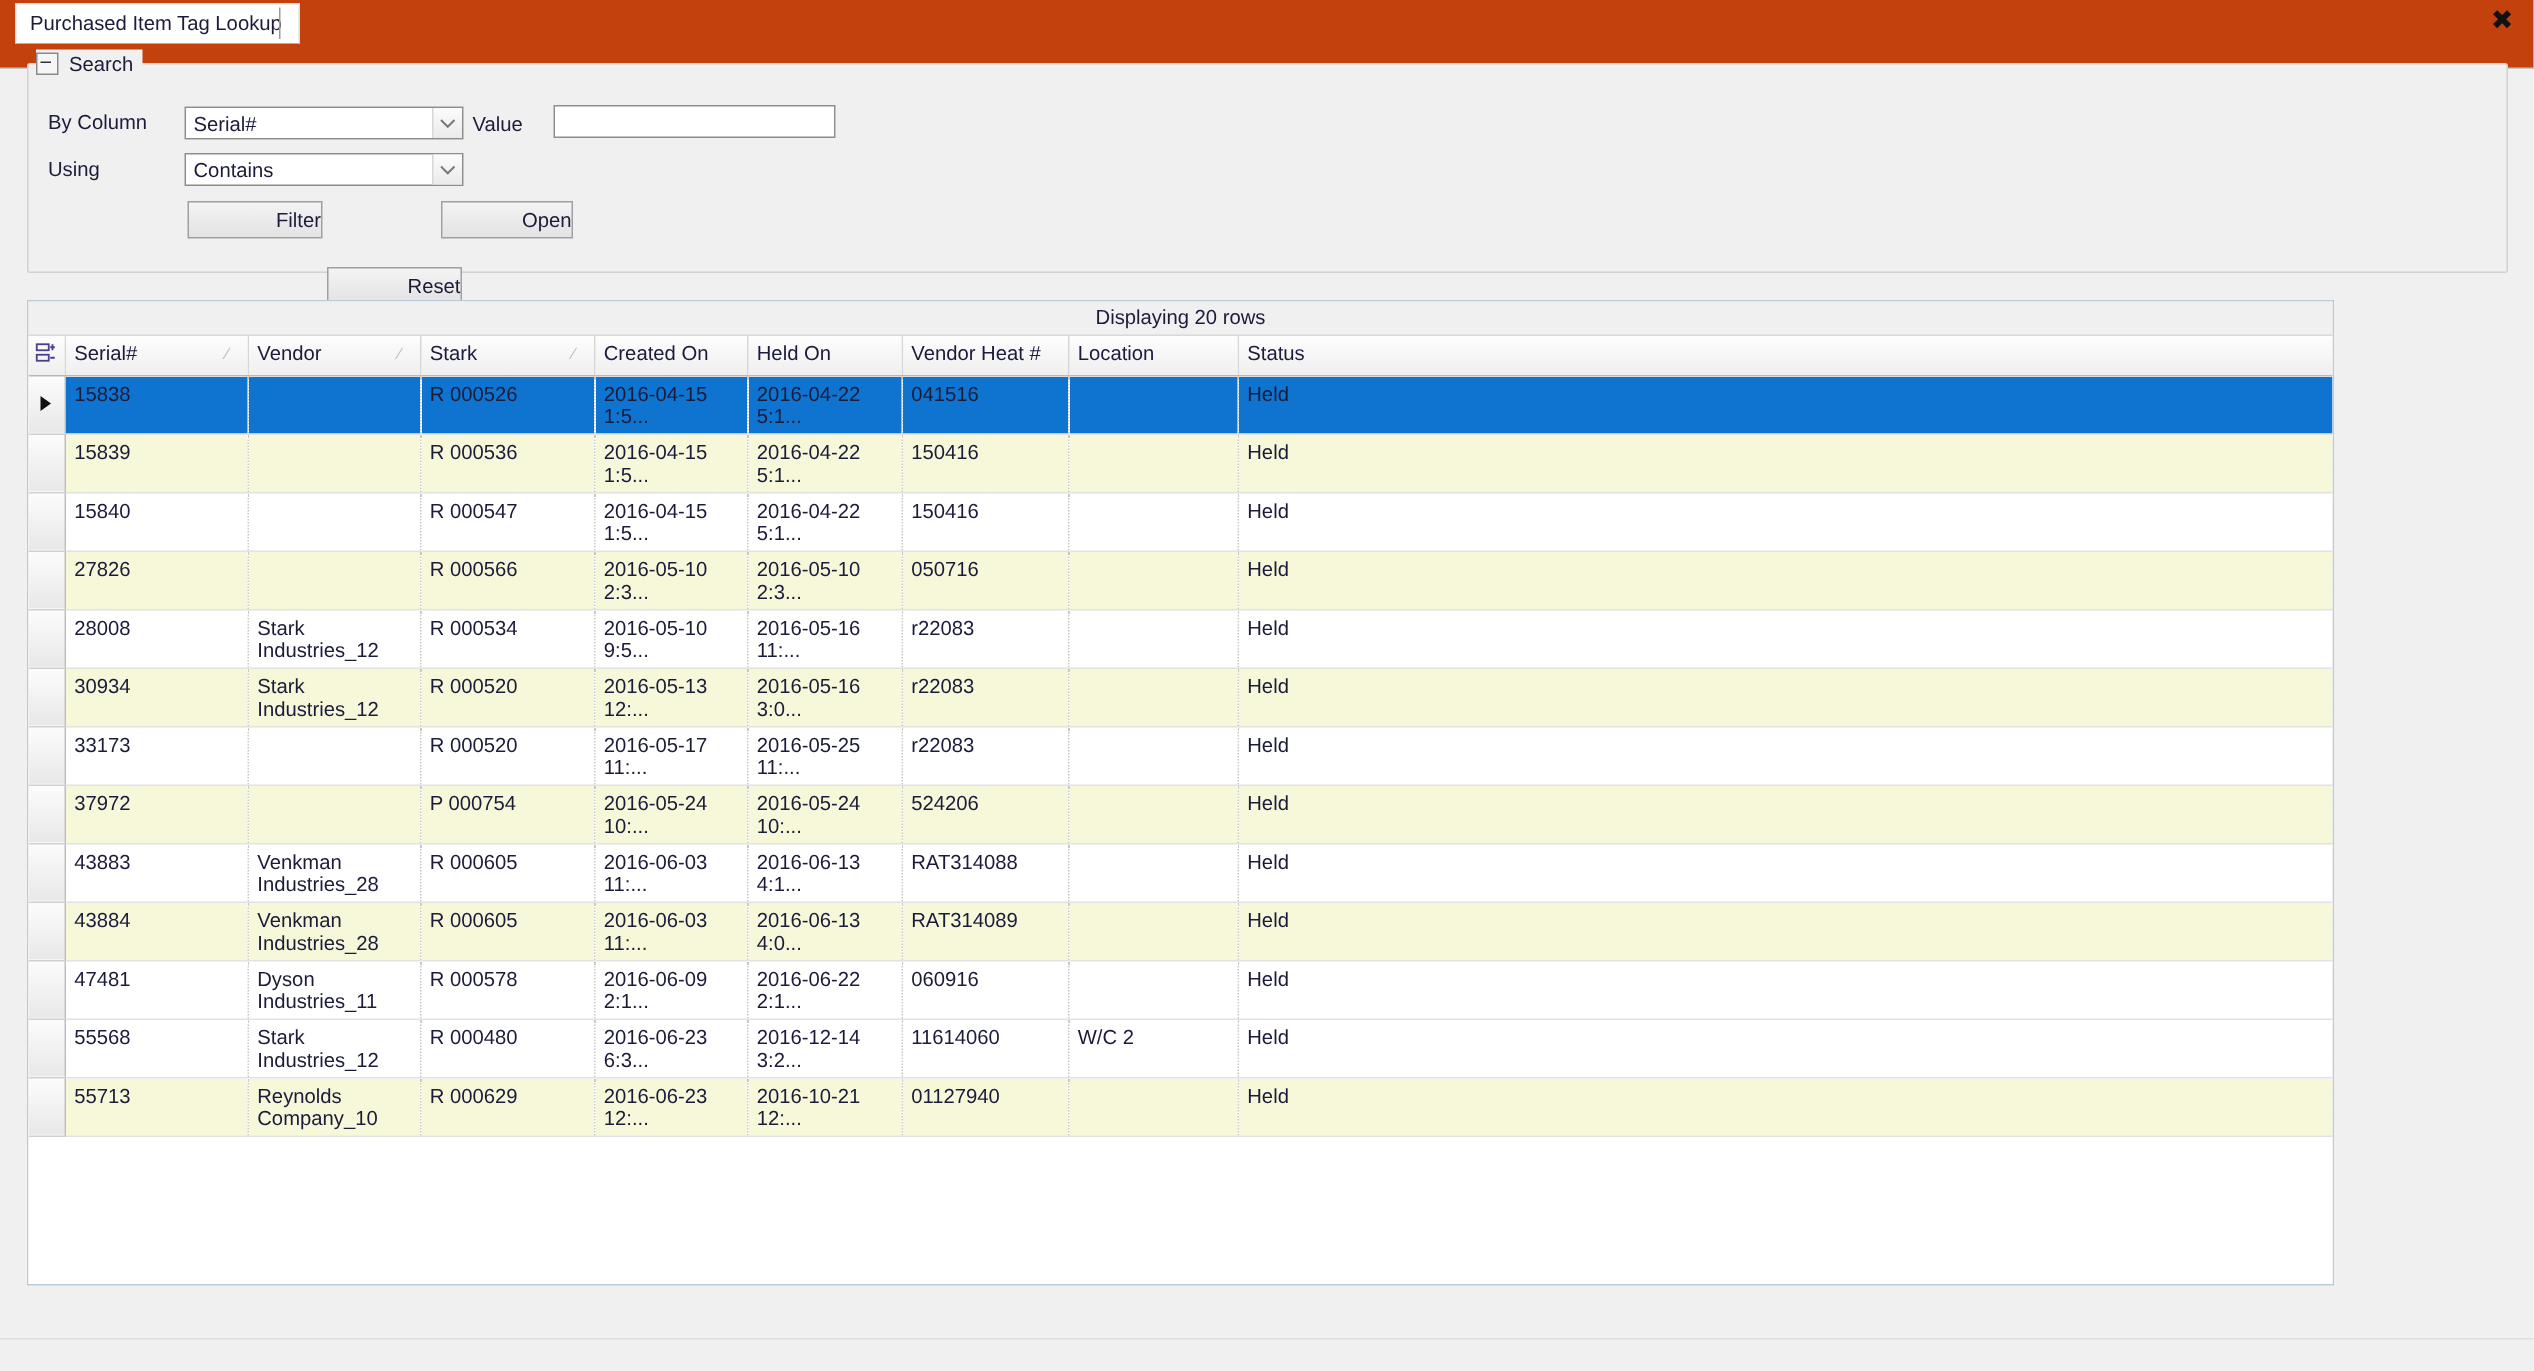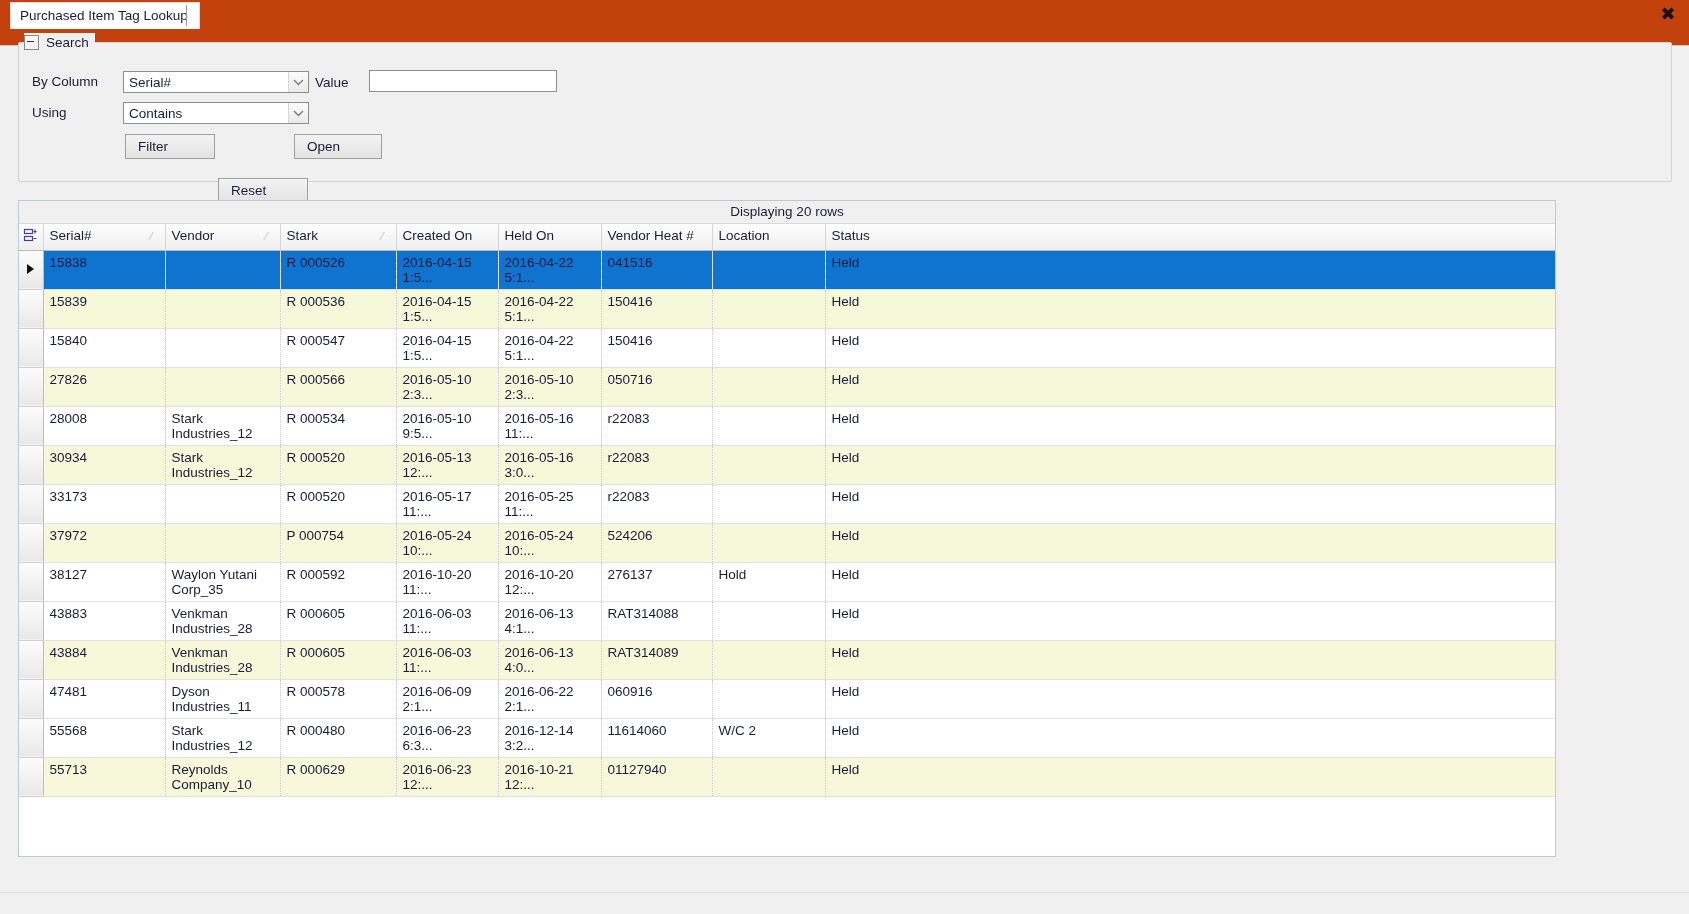--- a/index.html
+++ b/index.html
@@ -164,21 +164,21 @@
   
   .pushbutton {
     position: absolute;
     height: 25px;
     background: linear-gradient(#f3f3f3, #e3e3e3);
     border: 1px solid #a0a0a0;
     box-sizing: border-box;
     font-family: "Liberation Sans", sans-serif;
     font-size: 13.5px;
     color: #1b1b3a;
-    text-align: left;
+    text-align: right;
     line-height: 23px;
     cursor: pointer;
     padding-left: 12px;
   }
 
   
   #grid-panel {
     position: absolute;
     left: 18px; top: 200px;
     width: 1538px;
@@ -484,32 +484,20 @@
               <td>P 000754</td>
               <td>2016-05-24  10:...</td>
               <td>2016-05-24  10:...</td>
               <td>524206</td>
               <td></td>
               <td>Held</td>
               <td style="border-right: none;">&nbsp;</td>
             </tr>
             <tr class="norm" style="height: 32px;">
               <td class="rowhdr"></td>
-              <td>38127</td>
-              <td>Waylon Yutani Corp_35</td>
-              <td>R 000592</td>
-              <td>2016-10-20  11:...</td>
-              <td>2016-10-20  12:...</td>
-              <td>276137</td>
-              <td>Hold</td>
-              <td>Held</td>
-              <td style="border-right: none;">&nbsp;</td>
-            </tr>
-            <tr class="norm" style="height: 32px;">
-              <td class="rowhdr"></td>
               <td>43883</td>
               <td>Venkman Industries_28</td>
               <td>R 000605</td>
               <td>2016-06-03  11:...</td>
               <td>2016-06-13  4:1...</td>
               <td>RAT314088</td>
               <td></td>
               <td>Held</td>
               <td style="border-right: none;">&nbsp;</td>
             </tr>

